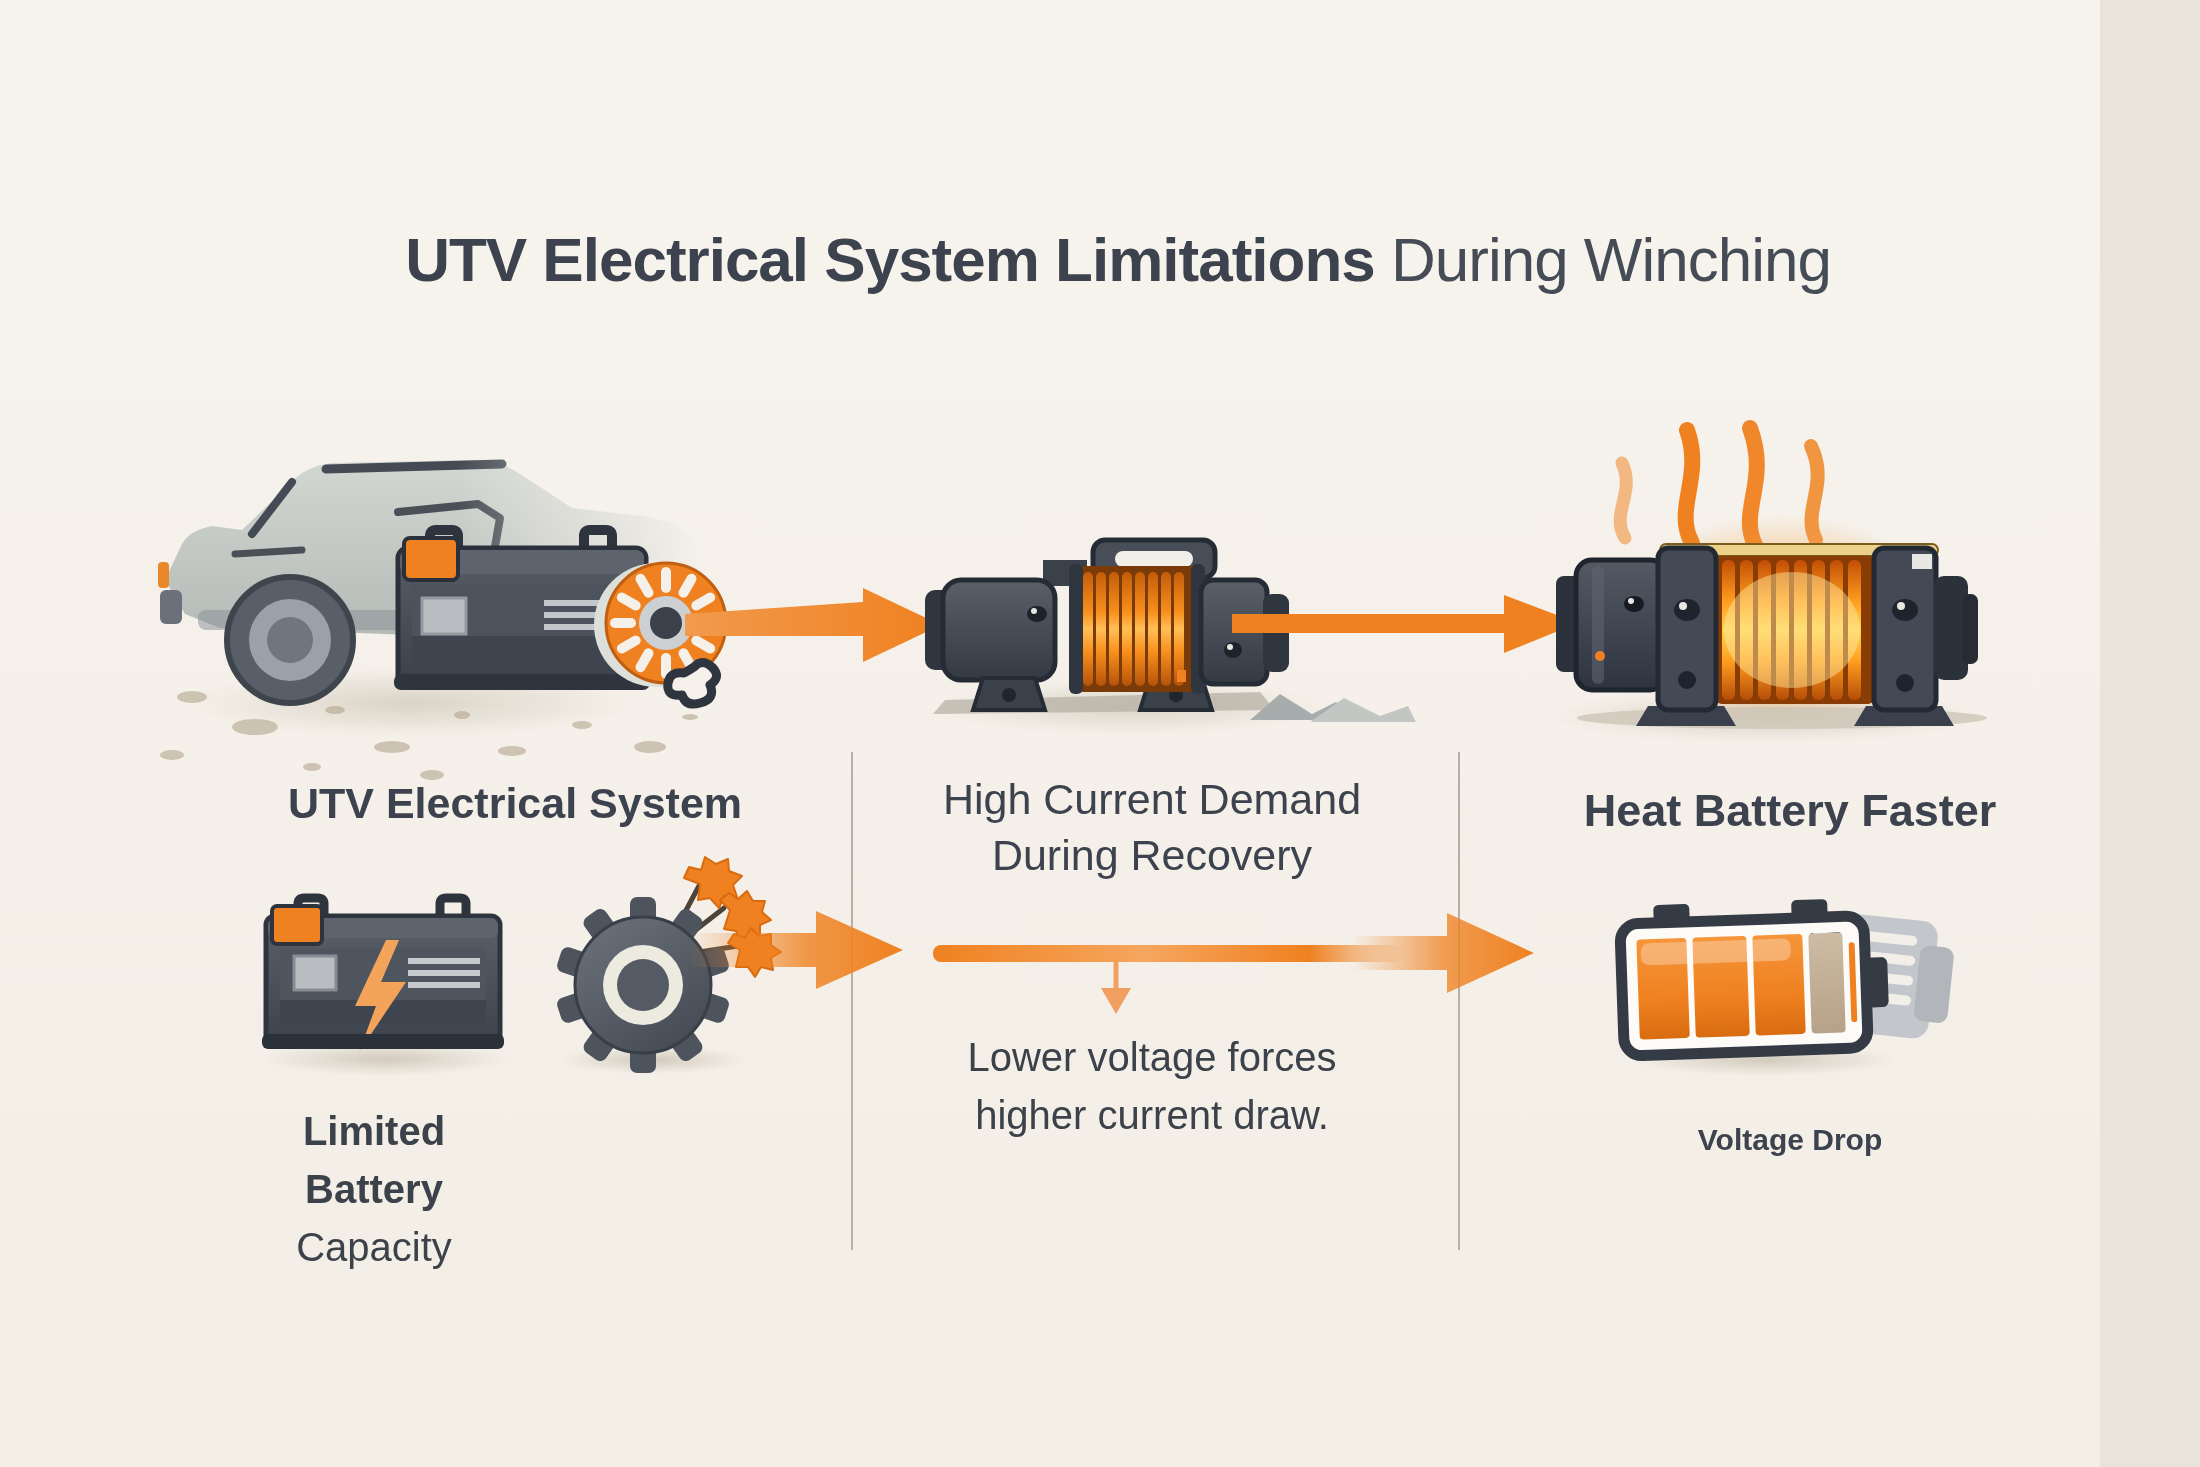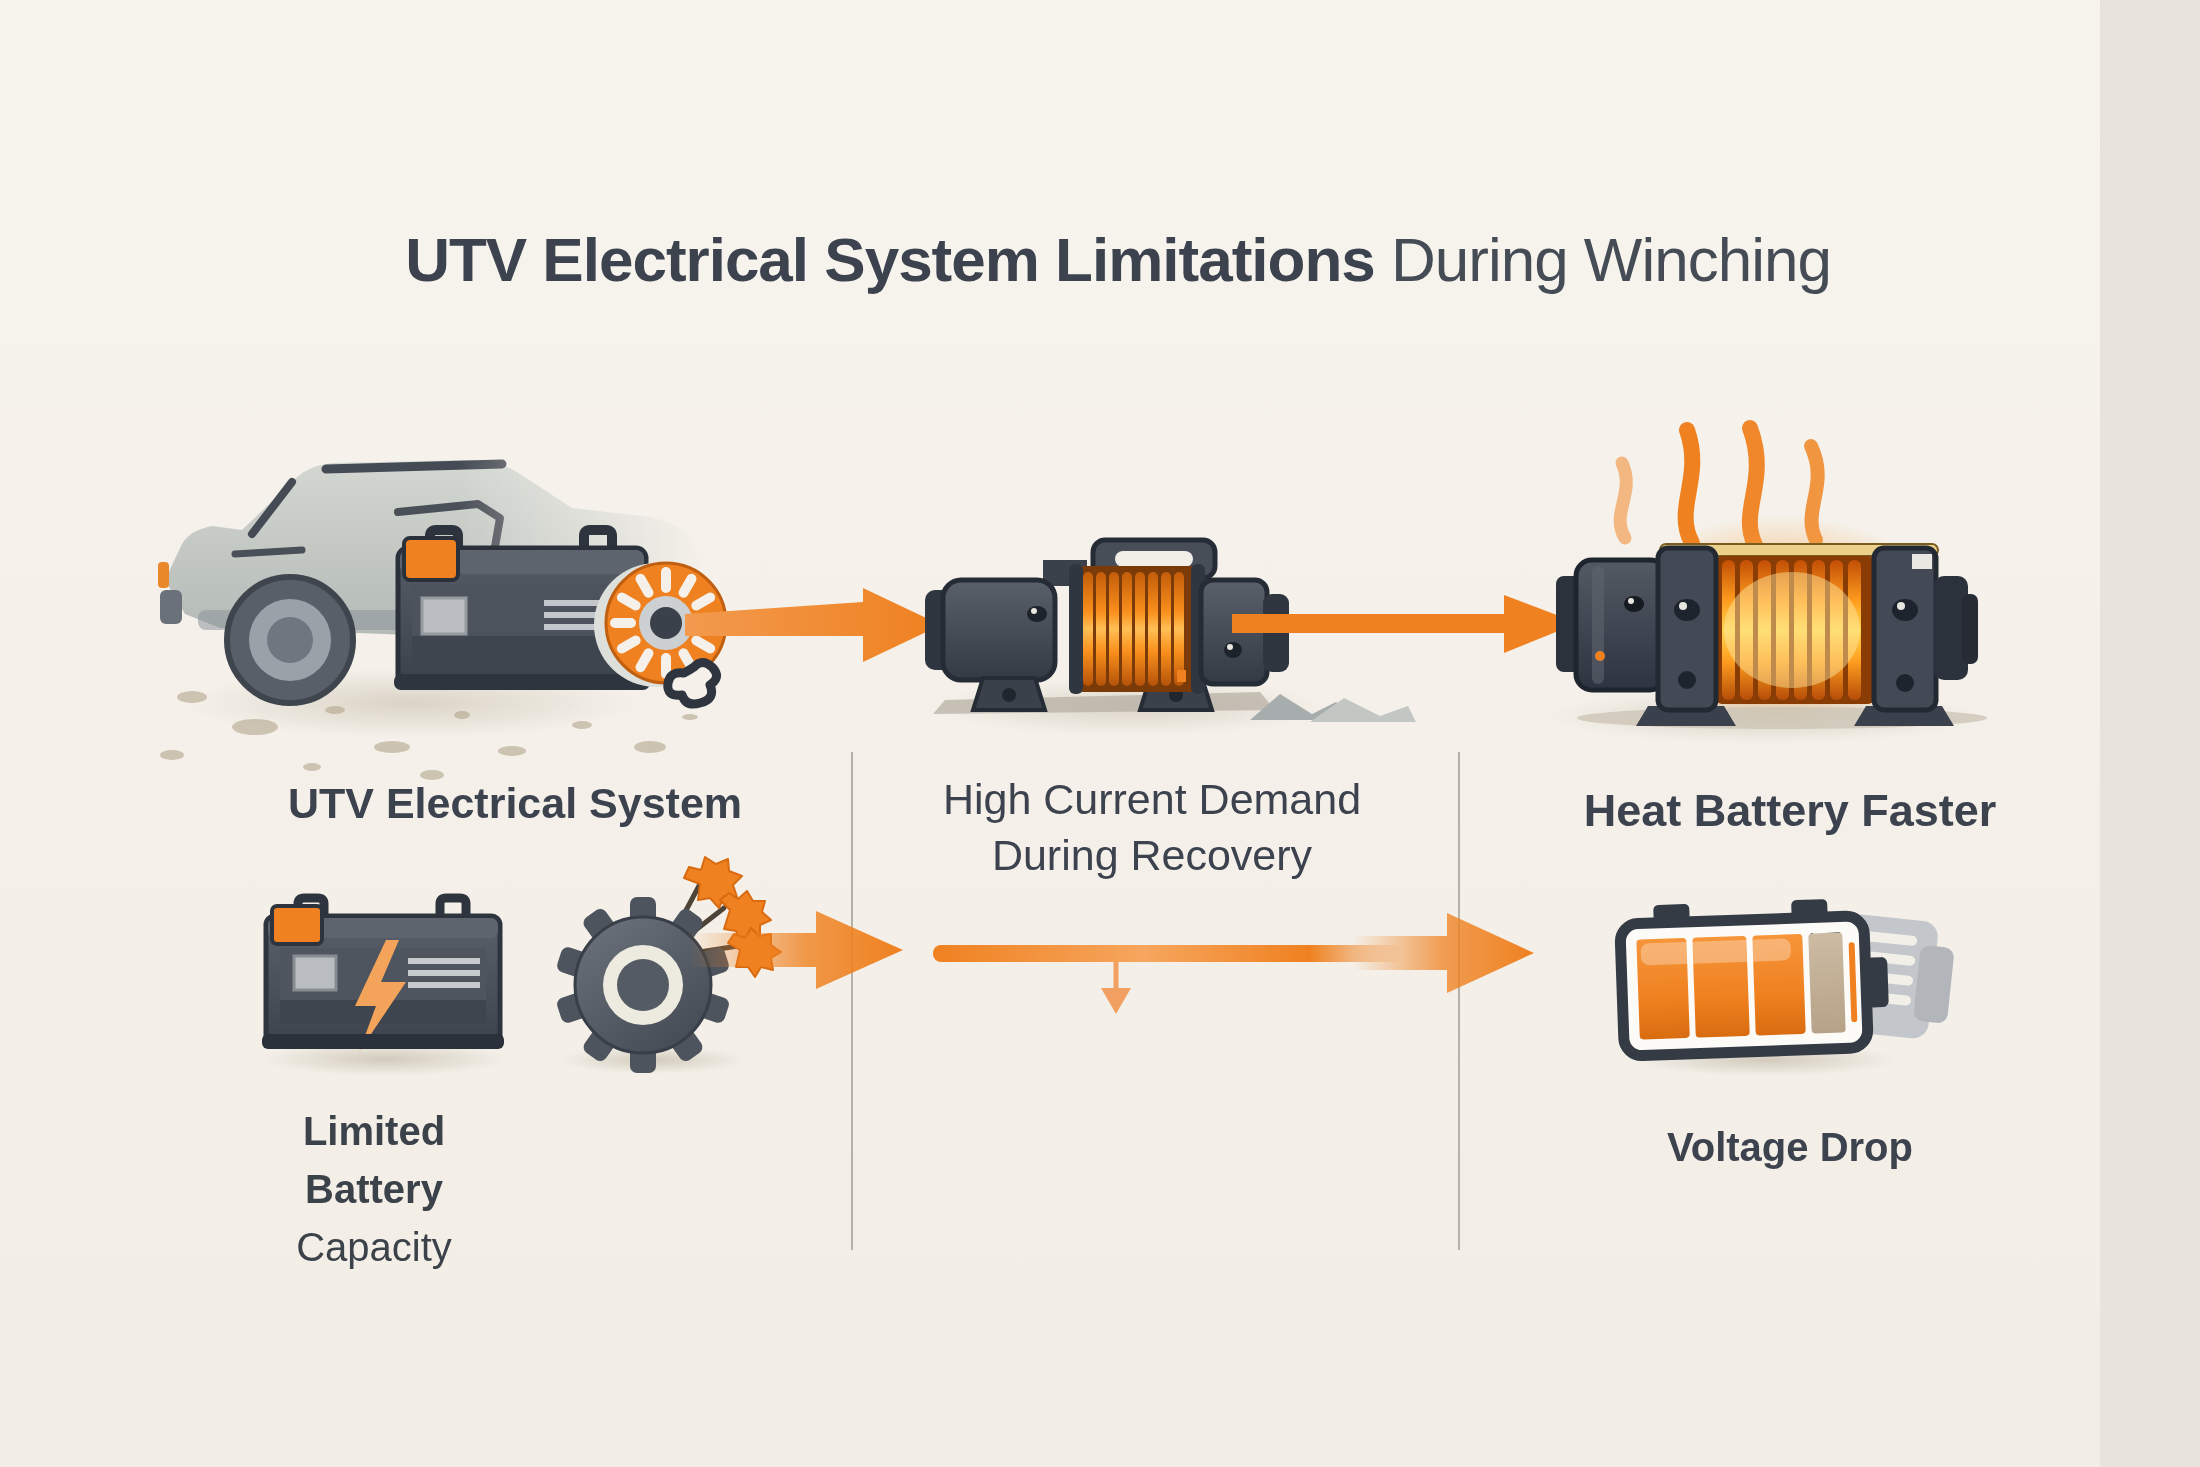--- a/index.html
+++ b/index.html
@@ -405,15 +405,16 @@
       <rect x="198" y="46" width="34" height="100" rx="4" fill="url(#segFade)"></rect>
       <rect x="238" y="56" width="6" height="80" rx="3" fill="#ef8120"></rect>
       <rect x="30" y="50" width="150" height="22" rx="8" fill="#ffffff" opacity="0.3"></rect>
     </g>
   </svg>
 
   <div class="abs caption" style="left:374px;top:1102px;width:210px;">
     <div class="bold">Limited Battery</div>
     <div>Capacity</div>
   </div>
-  <div class="abs caption bold" style="left:1790px;top:1118px;white-space:nowrap;font-size:40px;color:var(--charcoal);text-align:right;">Voltage Drop</div>
+  <div class="abs caption" style="left:1152px;top:1028px;width:430px;">Lower voltage forces higher current draw.</div>
+  <div class="abs caption bold" style="left:1790px;top:1118px;white-space:nowrap;font-size:30px;color:var(--charcoal);text-align:right;">Voltage Drop</div>
 
 </div>
 
 </body></html>

